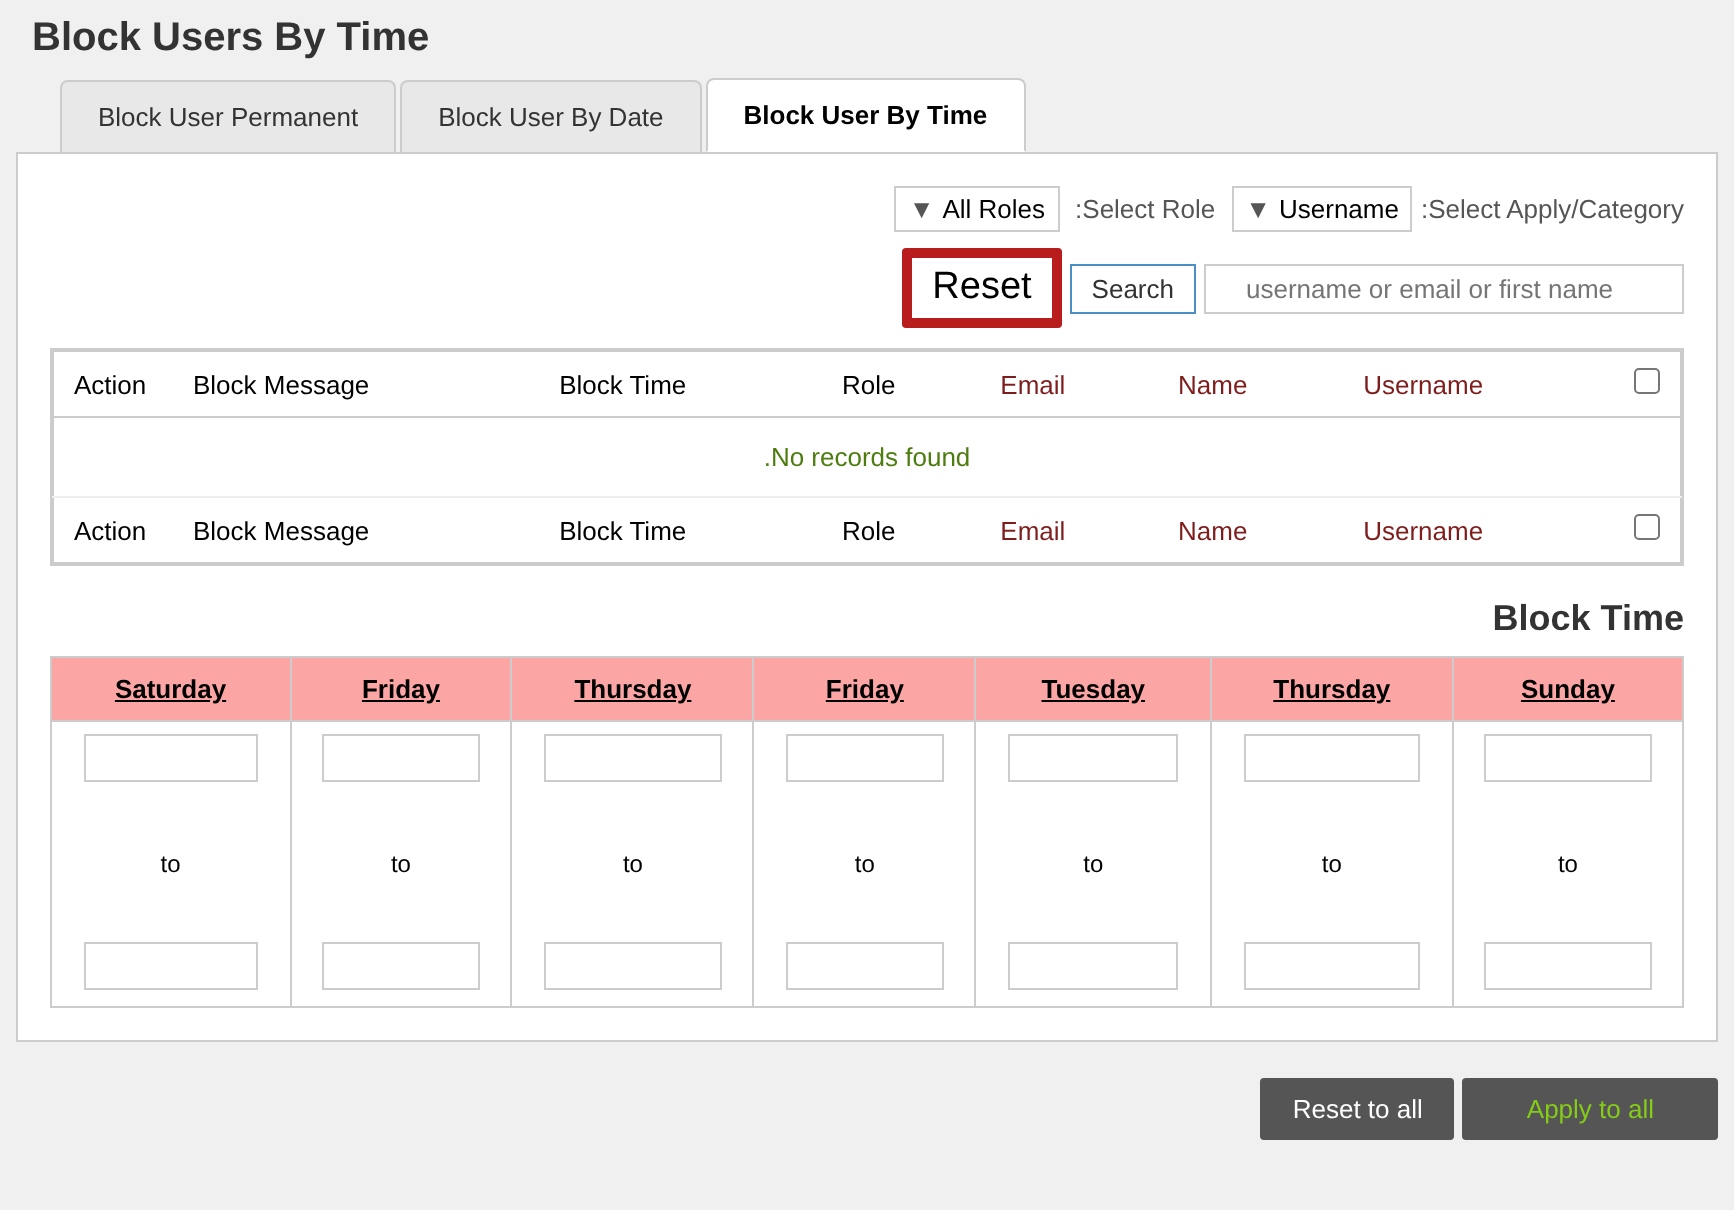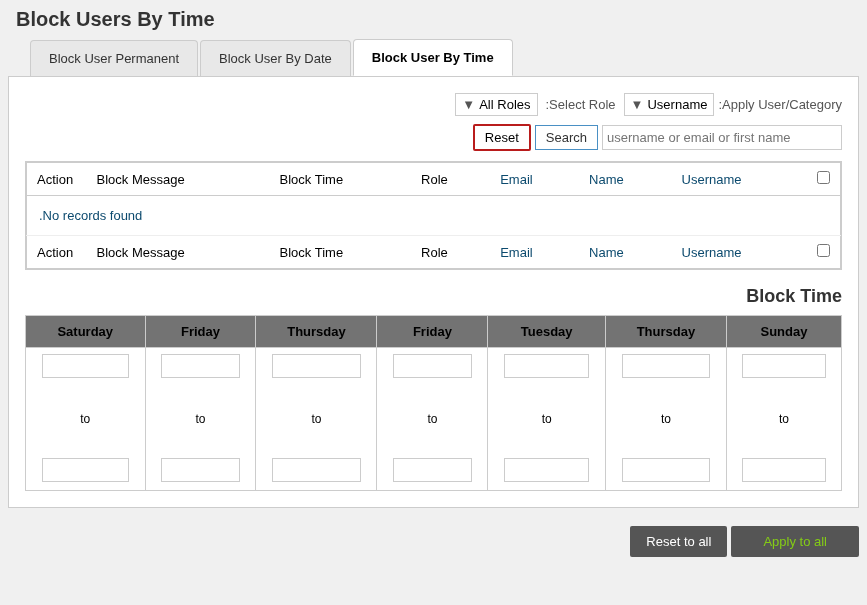--- a/index.html
+++ b/index.html
@@ -95,41 +95,41 @@
       gap: 4px;
     }
 
     .select-user-label {
       font-size: 13px;
       color: #555;
     }
 
     .btn-reset {
       padding: 4px 10px;
-      border: 2px solid #b91c1c;
+      border: 5px solid #b91c1c;
       background: #fff;
       cursor: pointer;
-      font-size: 13px;
+      font-size: 19px;
       border-radius: 2px;
     }
 
     .btn-search {
       padding: 4px 10px;
       border: 1px solid #4a90c4;
       background: #fff;
       cursor: pointer;
       font-size: 13px;
       color: #333;
       border-radius: 0;
       text-align: right;
     }
 
     .search-input {
       border: 1px solid #ccc;
-      padding: 4px 4px;
+      padding: 4px 20px;
       font-size: 13px;
       width: 240px;
       color: #999;
     }
 
     .search-row {
       display: flex;
       align-items: center;
       justify-content: flex-end;
       gap: 4px;
@@ -144,37 +144,37 @@
 
     .data-table th {
       padding: 8px 10px;
       text-align: left;
       font-weight: normal;
       border: none;
       font-size: 13px;
     }
 
     .data-table th.link-col {
-      color: #0c4a6e;
+      color: #7f1d1d;
     }
 
     .data-table th.action-col {
       width: 60px;
     }
 
     .data-table td {
       padding: 10px;
       text-align: center;
       color: #555;
       font-size: 13px;
     }
 
     .data-table .no-records {
-      text-align: left;
-      color: #0c4a6e;
+      text-align: center;
+      color: #4d7c0f;
       padding: 12px;
       border-top: 1px solid #eee;
       border-bottom: 1px solid #eee;
     }
 
     .data-table tr.header-row th {
       border-top: 1px solid #ccc;
       border-bottom: 1px solid #ccc;
     }
 
@@ -199,26 +199,27 @@
       padding: 4px 0 8px 0;
     }
 
     .time-table {
       width: 100%;
       border-collapse: collapse;
       border: 1px solid #ccc;
     }
 
     .time-table th {
-      background: #737373;
+      background: #fca5a5;
       padding: 8px 4px;
       text-align: center;
       font-weight: bold;
       font-size: 13px;
       border: 1px solid #ccc;
+      text-decoration: underline;
     }
 
     .time-table td {
       padding: 6px 8px;
       text-align: center;
       vertical-align: middle;
       border: 1px solid #ccc;
     }
 
     .time-input {
@@ -292,21 +293,21 @@
   <div class="filter-row">
     <div class="role-select-wrap">
       <span class="dropdown-arrow">▼</span>
       <span class="role-label">All Roles</span>
     </div>
     <span class="select-role-label">:Select Role</span>
     <div class="user-select-wrap">
       <span class="dropdown-arrow">▼</span>
       <span class="role-label">Username</span>
     </div>
-    <span class="select-user-label">:Apply User/Category</span>
+    <span class="select-user-label">:Select Apply/Category</span>
   </div>
 
   <div class="search-row">
     <button class="btn-reset">Reset</button>
     <button class="btn-search">Search</button>
     <input class="search-input" type="text" placeholder="username or email or first name" style="">
   </div>
 
   <div class="table-wrapper">
     <table class="data-table">

